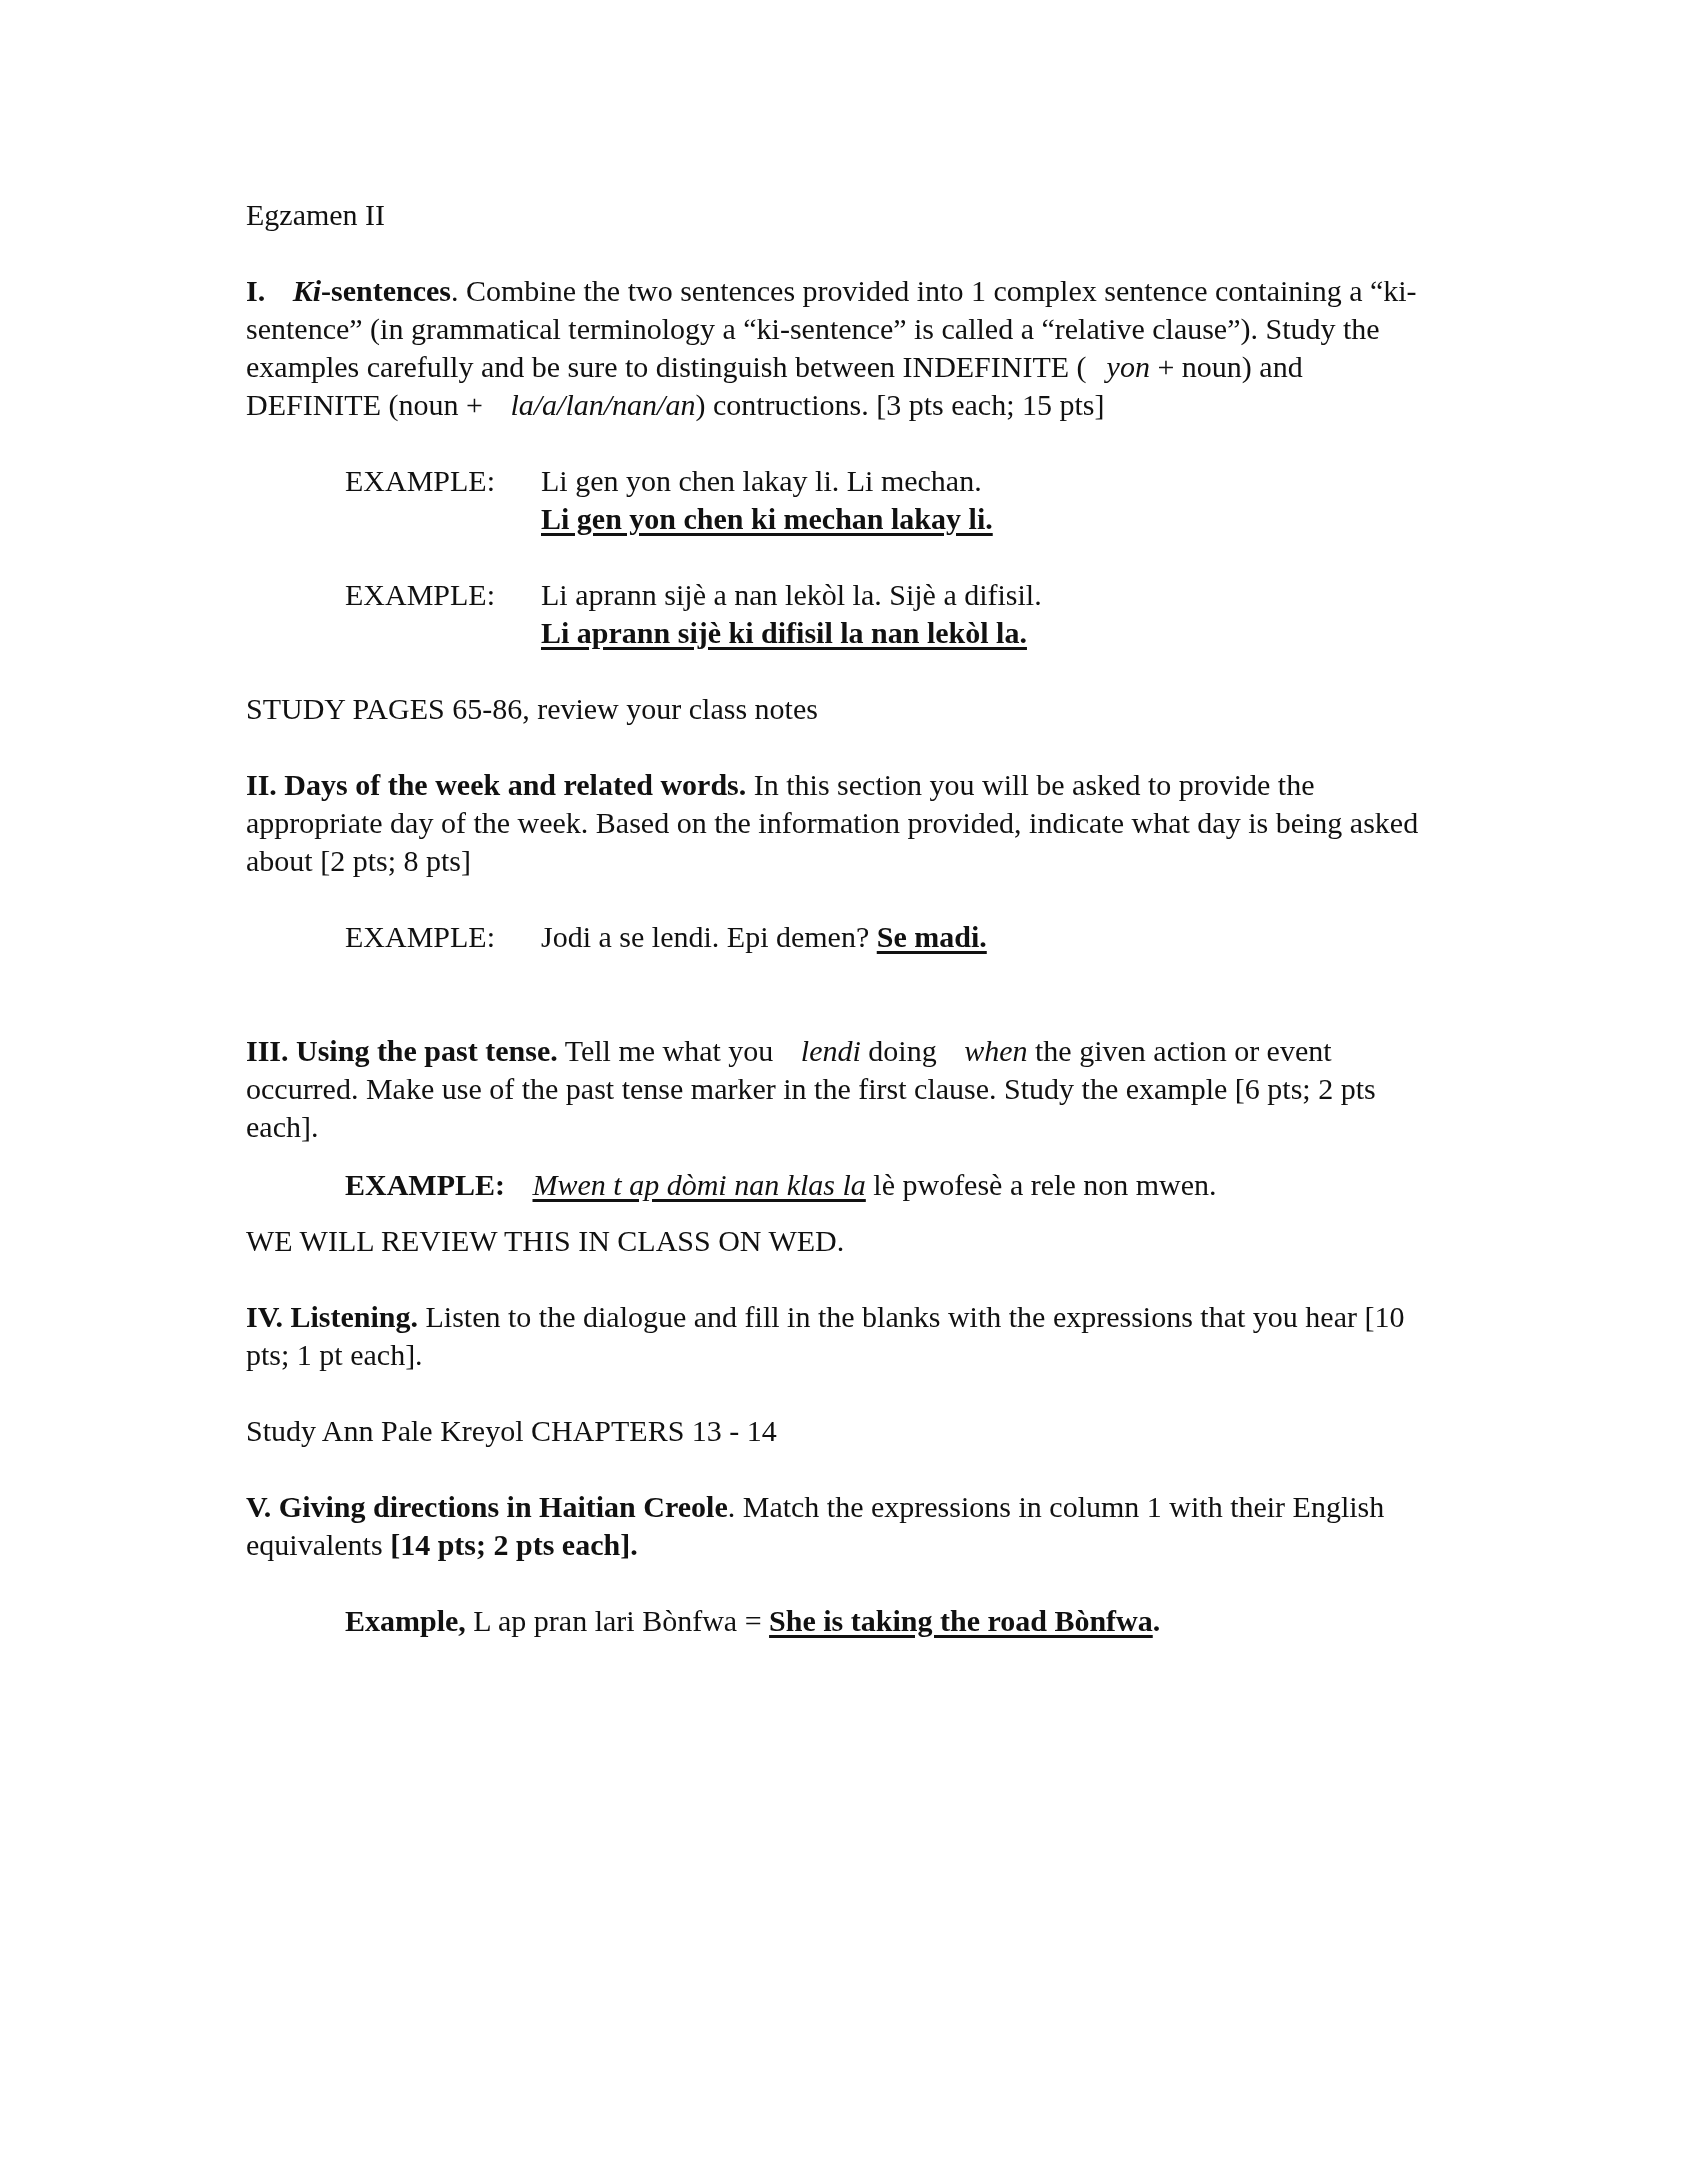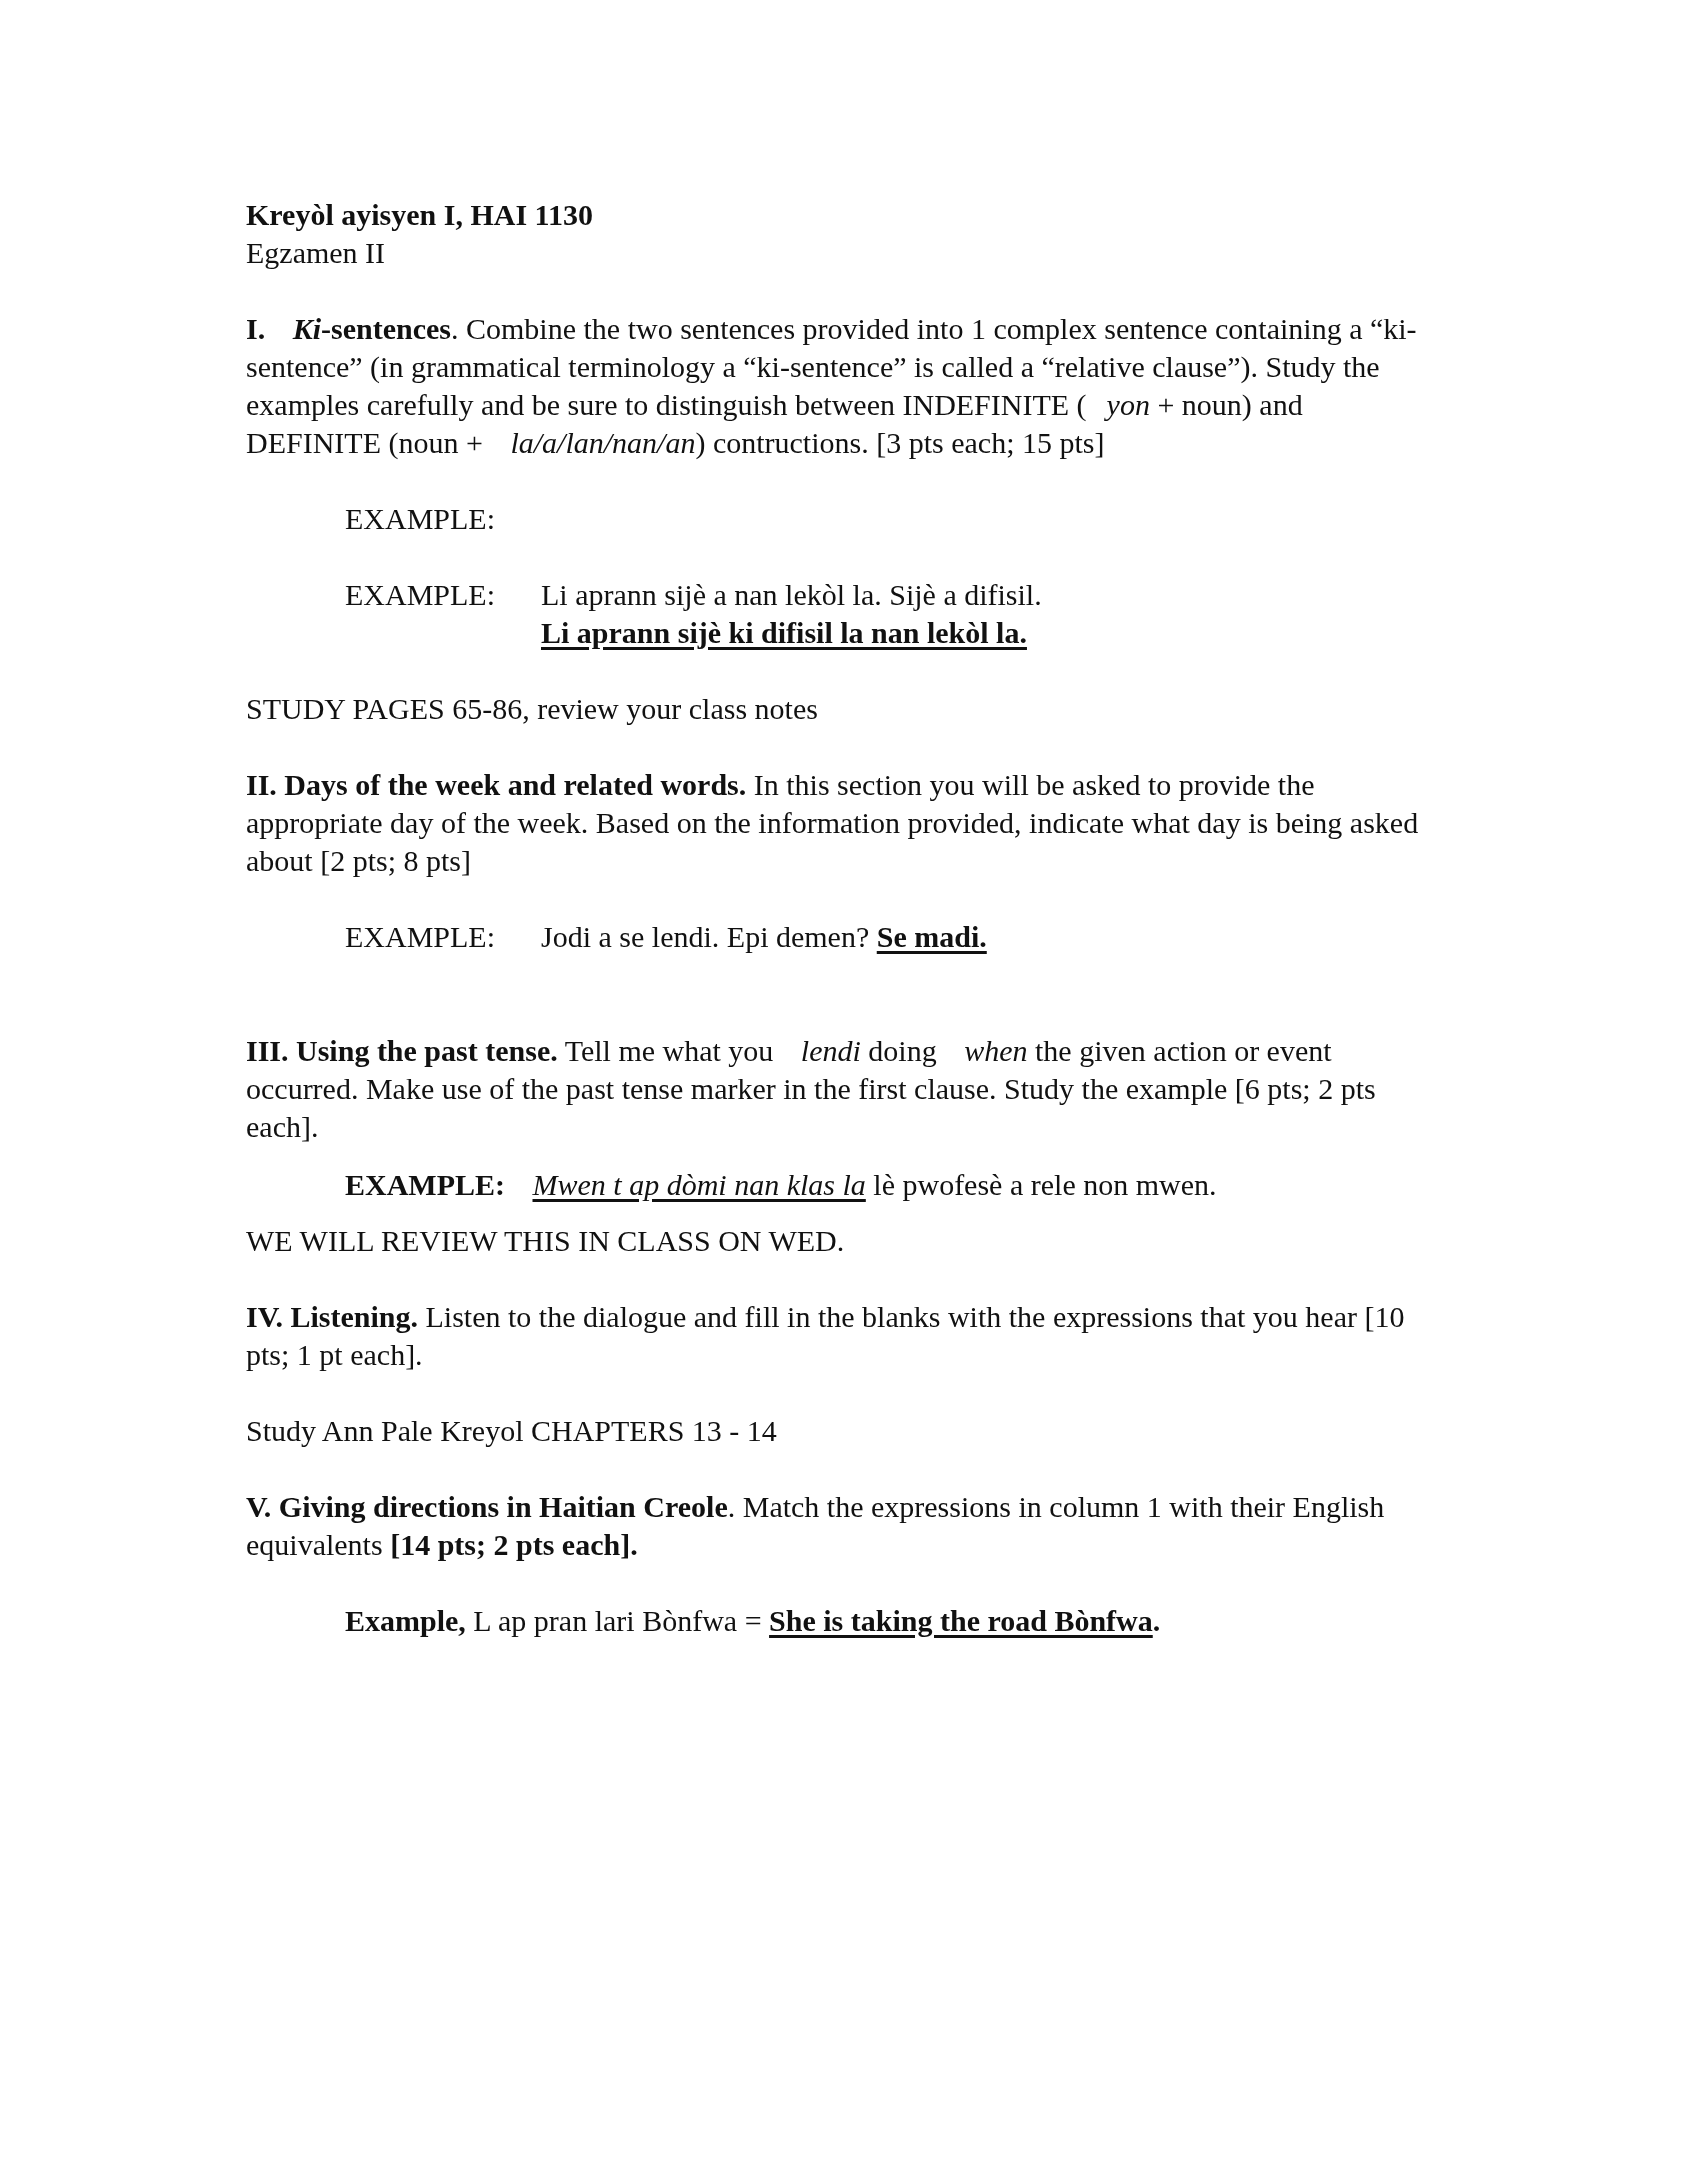--- a/index.html
+++ b/index.html
@@ -16,29 +16,32 @@
   .u { text-decoration: underline; text-decoration-thickness: 3px; text-underline-offset: 4px; }
   .ex { display: flex; padding-left: 99px; }
   .ex .lbl { width: 196px; flex: none; }
   .ex-inline { padding-left: 99px; }
 </style>
 </head>
 <body>
 
 <div class="page">
 
-  <p class="b">Kreyòl ayisyen I, HAI 1130</p>
   <p>Egzamen II</p>
   <div class="gap"></div>
 
   <p><span class="b">I.</span> <span class="b i">Ki</span><span class="b">-sentences</span><span>. Combine the two sentences provided into 1 complex sentence containing a “ki-sentence” (in grammatical terminology a “ki-sentence” is called a “relative clause”). Study the examples carefully and be sure to distinguish between INDEFINITE (</span><span class="i">yon</span><span> + noun) and DEFINITE (noun + </span><span class="i">la/a/lan/nan/an</span><span>) contructions. [3 pts each; 15 pts]</span></p>
   <div class="gap"></div>
 
   <div class="ex">
     <span class="lbl">EXAMPLE:</span>
+    <div>
+      <p>Li gen yon chen lakay li.  Li mechan.</p>
+      <p class="b u">Li gen yon chen ki mechan lakay li.</p>
+    </div>
   </div>
   <div class="gap"></div>
   <div class="ex">
     <span class="lbl">EXAMPLE:</span>
     <div>
       <p>Li aprann sijè a nan lekòl la. Sijè a difisil.</p>
       <p class="b u">Li aprann sijè ki difisil la nan lekòl la.</p>
     </div>
   </div>
   <div class="gap"></div>

